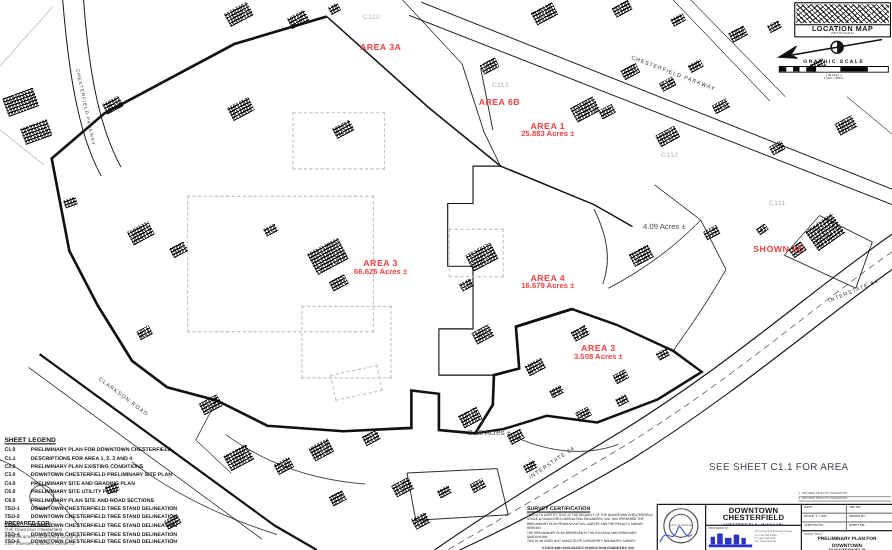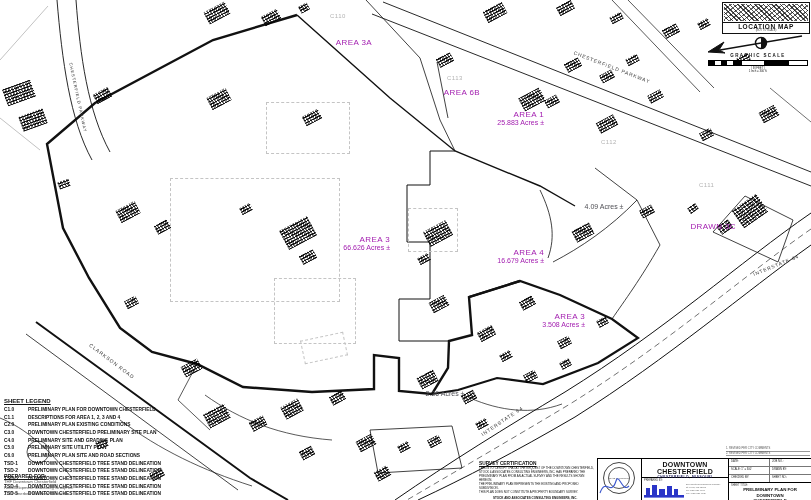--- a/index.html
+++ b/index.html
@@ -3,21 +3,21 @@
 <meta charset="utf-8">
 <style>
   html,body{margin:0;padding:0;background:#e8e8e8;}
   .sheet{
     position:relative;width:811px;height:500px;background:#ffffff;
     font-family:"Liberation Sans",sans-serif;overflow:hidden;color:#111;
   }
   svg.lines{position:absolute;left:0;top:0;}
   
   .map-label{position:absolute;white-space:nowrap;text-align:center;color:#4f4f55;}
-  .area-block{position:absolute;text-align:right;color:#a21caf;}
+  .area-block{position:absolute;text-align:center;color:#ef4444;font-weight:bold;}
   .area-name{font-size:8px;letter-spacing:.4px;}
   .area-acres{font-size:7px;}
   .parcel-id{font-size:6px;color:#b3b3b3;letter-spacing:.5px;}
   .road-label{font-size:5px;color:#3a3a3a;letter-spacing:.9px;}
   .big-note{position:absolute;text-align:center;color:#41414d;font-size:9px;line-height:1.45;letter-spacing:.3px;}
   
   .scrib{position:absolute;border-radius:1px;opacity:.92;
     background:
       repeating-linear-gradient(90deg, rgba(0,0,0,.55) 0 2px, rgba(0,0,0,0) 2px 3px),
       repeating-linear-gradient(0deg, #000 0 1.1px, transparent 1.1px 2.8px);}
@@ -215,37 +215,38 @@
   </div>
   <div class="area-block" style="left:452px;top:248px;width:92px;">
     <div class="area-name">AREA 4</div>
     <div class="area-acres">16.679 Acres ±</div>
   </div>
   <div class="area-block" style="left:503px;top:312px;width:82px;">
     <div class="area-name">AREA 3</div>
     <div class="area-acres">3.508 Acres ±</div>
   </div>
   <div class="area-block" style="left:680px;top:222px;width:56px;">
-    <div class="area-name">DRAWN 3C</div>
+    <div class="area-name">SHOWN 3C</div>
   </div>
   <div class="map-label area-acres" style="left:573px;top:203px;width:62px;">4.09 Acres ±</div>
   <div class="map-label area-acres" style="left:416px;top:390px;width:58px;">2.26 Acres ±</div>
 
   <div class="map-label parcel-id" style="left:330px;top:13px;">C110</div>
   <div class="map-label parcel-id" style="left:447px;top:75px;">C113</div>
   <div class="map-label parcel-id" style="left:601px;top:139px;">C112</div>
   <div class="map-label parcel-id" style="left:699px;top:182px;">C111</div>
 
   <div class="map-label road-label" style="left:556px;top:64px;width:112px;transform:rotate(21deg);">CHESTERFIELD PARKWAY</div>
   <div class="map-label road-label" style="left:22px;top:95px;width:112px;transform:rotate(78deg);font-size:4.2px;">CHESTERFIELD PARKWAY</div>
   <div class="map-label road-label" style="left:72px;top:358px;width:80px;transform:rotate(37deg);">CLARKSON ROAD</div>
   <div class="map-label road-label" style="left:742px;top:262px;width:68px;transform:rotate(-22deg);">INTERSTATE 64</div>
   <div class="map-label road-label" style="left:468px;top:418px;width:68px;transform:rotate(-34deg);">INTERSTATE 64</div>
 
   <div class="big-note" style="left:622px;top:418px;width:172px;">
+    <div>SEE SHEET C1.1 FOR AREA</div>
   </div>
 
   <div class="locmap">
     <div class="locmap-tex"></div>
     <div class="locmap-strip">
       <div class="locmap-title">LOCATION MAP</div>
       <div class="locmap-sub">(NOT TO SCALE)</div>
     </div>
   </div>
 

